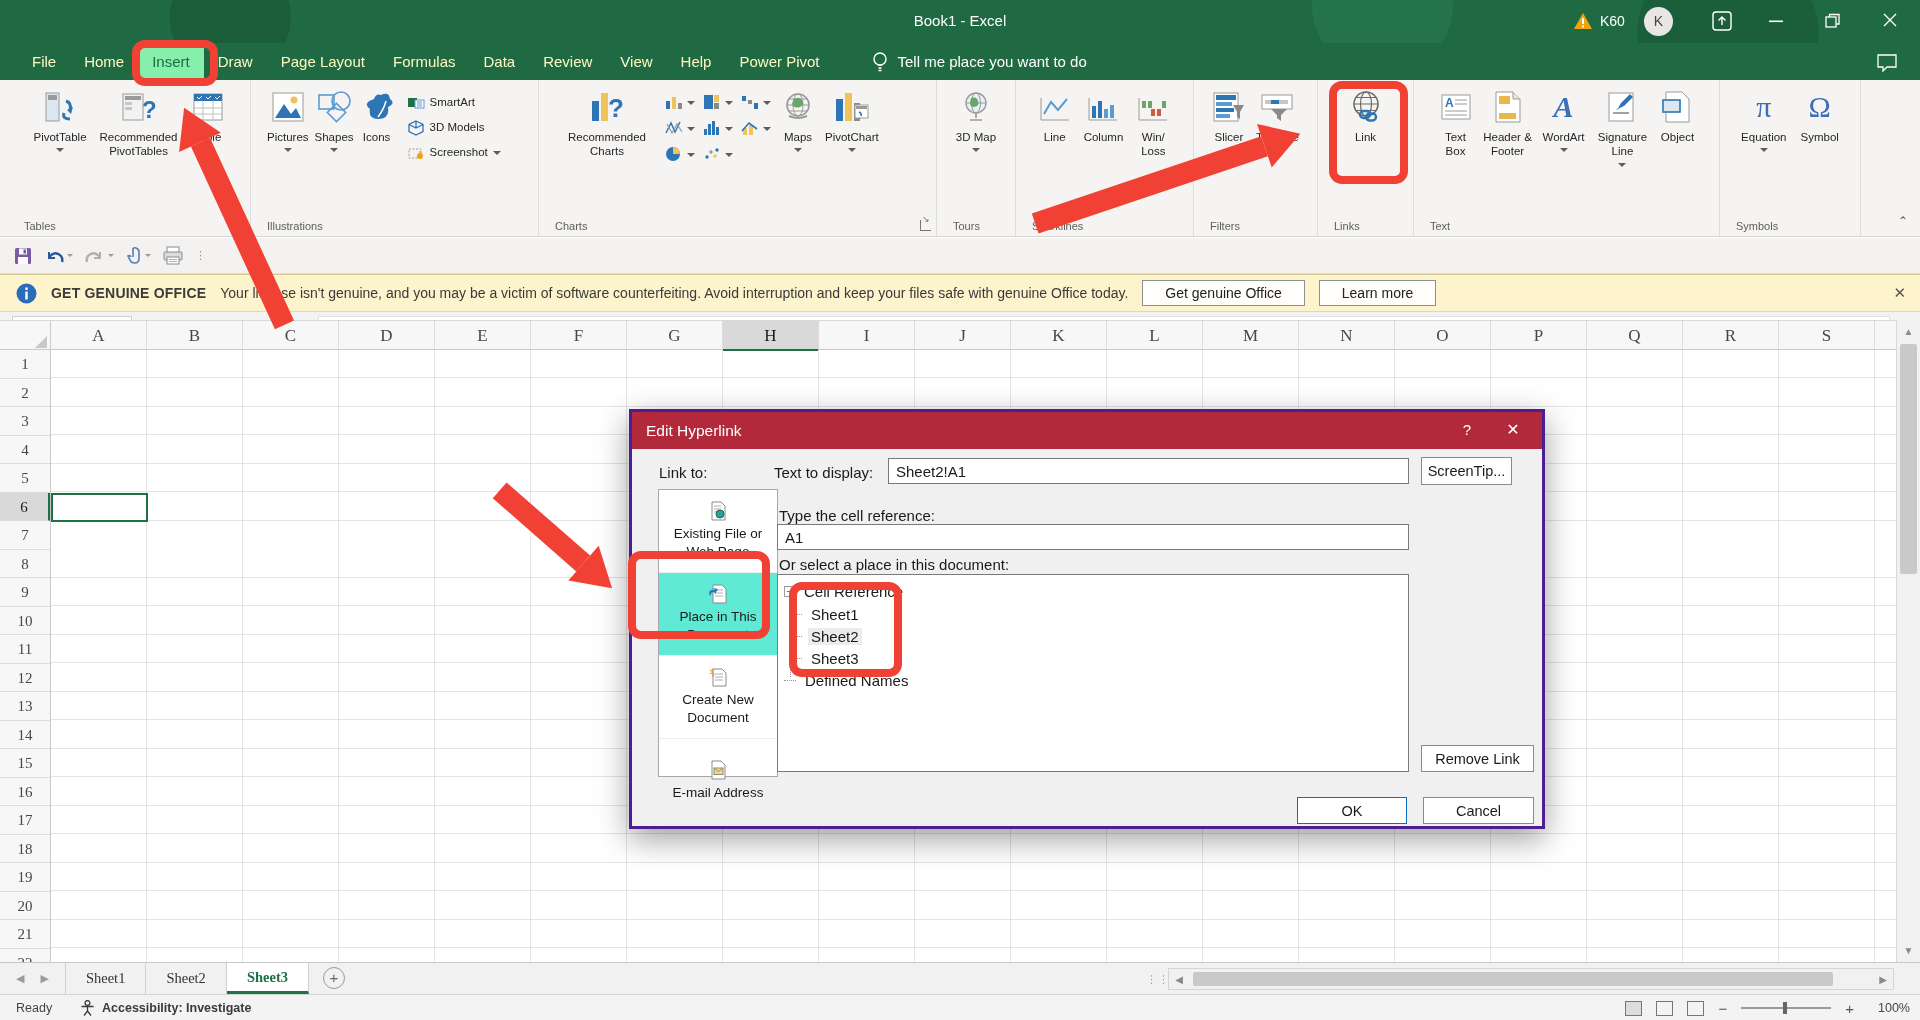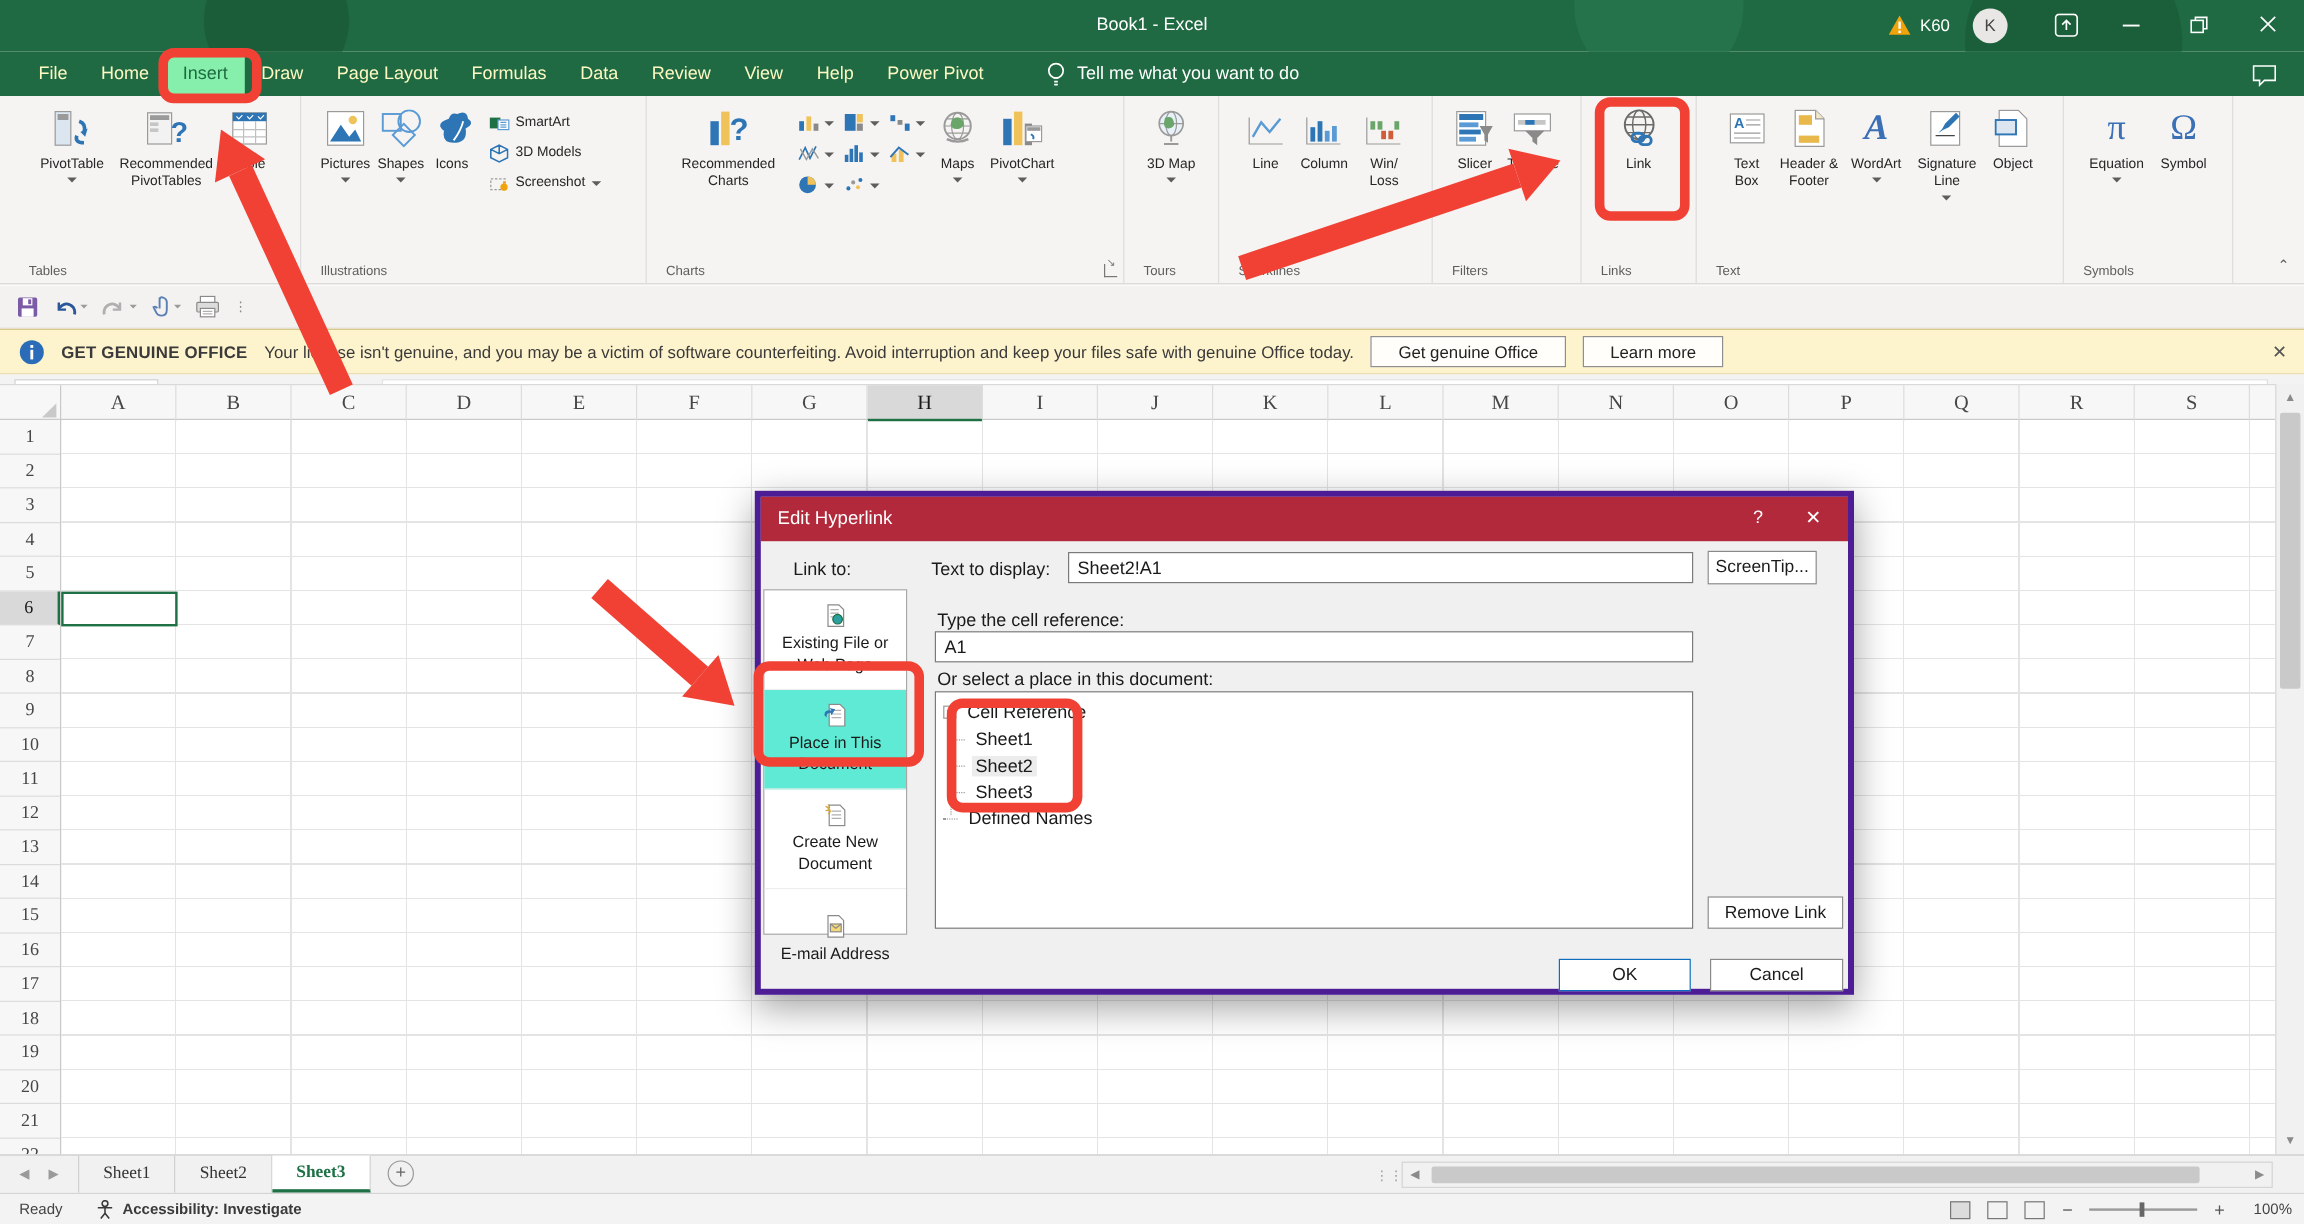--- a/index.html
+++ b/index.html
@@ -104,29 +104,29 @@
   #ready { padding-left:16px; width:80px; }
   #accessibility { display:flex; align-items:center; gap:7px; font-weight:bold; color:#3a3a3a; }
   #sb-right { position:absolute; right:10px; top:0; height:26px; display:flex; align-items:center; gap:14px; }
   .viewico { width:17px; height:15px; border:1px solid #777; display:inline-block; position:relative; cursor:pointer; }
   #zoomtrack { width:90px; height:2px; background:#9a9a9a; position:relative; cursor:pointer; }
   #zoomthumb { position:absolute; left:42px; top:-5px; width:4px; height:12px; background:#666; }
   .zbtn { color:#555; font-size:15px; cursor:pointer; }
   #zoomval { width:42px; text-align:right; }
 
   
-  #dialog { left:629px; top:409px; width:916px; height:420px; background:#f0f0f0; border:5px solid #4c1d95; box-shadow:0 10px 30px rgba(0,0,0,.38); z-index:10; }
+  #dialog { left:629px; top:409px; width:916px; height:420px; background:#f0f0f0; border:3px solid #4c1d95; box-shadow:0 10px 30px rgba(0,0,0,.38); z-index:10; }
   #dlg-title { position:absolute; left:0; top:0; width:100%; height:37px; background:#b1293a; color:#fff; display:flex; align-items:center; padding-left:14px; font-size:15.5px; }
   #dlg-help { position:absolute; right:62px; top:9px; color:#fff; font-size:15px; width:26px; text-align:center; cursor:pointer; }
   #dlg-close { position:absolute; right:14px; top:8px; color:#fff; font-size:16px; width:30px; text-align:center; cursor:pointer; }
   .dlbl { position:absolute; font-size:15px; color:#1a1a1a; }
   .dinput { position:absolute; background:#fff; border:1px solid #7a7a7a; font-size:15px; color:#1a1a1a; display:flex; align-items:center; padding-left:7px; }
   .dbtn { position:absolute; background:#fff; border:1px solid #8a8a8a; font-size:14.5px; color:#1a1a1a; display:flex; align-items:center; justify-content:center; cursor:pointer; }
   .dbtn.default { border:1px solid #0f6cbd; }
-  #dlg-sidebar { position:absolute; left:2px; top:77px; width:120px; height:288px; background:#fff; border:1px solid #a8a8a8; }
+  #dlg-sidebar { position:absolute; left:26px; top:77px; width:120px; height:288px; background:#fff; border:1px solid #a8a8a8; }
   .sbitem { height:83px; display:flex; flex-direction:column; align-items:center; justify-content:center; gap:4px; cursor:pointer; border-bottom:1px solid #eee; }
   .sbitem .slab { font-size:13.5px; color:#1a1a1a; text-align:center; line-height:1.3; padding:0 4px; }
   .sbitem.sel { background:#5eead4; }
   #dlg-tree { position:absolute; left:145px; top:162px; width:632px; height:198px; background:#fff; border:1px solid #7a7a7a; font-size:15px; color:#1a1a1a; }
   .titem { position:absolute; display:flex; align-items:center; gap:6px; }
   .texp { width:11px; height:11px; border:1px solid #9a9a9a; font-size:10px; line-height:9px; text-align:center; color:#444; background:#fff; }
   .tstub { width:12px; border-top:1px dotted #9a9a9a; }
   .titem .tl { padding:0 3px; }
   .titem.hl .tl { background:#ececec; }
   #treeline { position:absolute; left:12px; top:22px; height:80px; border-left:1px dotted #9a9a9a; }
@@ -191,21 +191,21 @@
       <div class="mtab">Help</div>
       <div class="mtab">Power Pivot</div>
     </div>
   <div id="tellme">
     <span>
       <svg width="16" height="22">
           <circle cx="8" cy="8" r="6" fill="none" stroke="#fff" stroke-width="1.4"></circle>
           <path d="M6 14 h4 M6.5 17 h3 M6.5 19.5 h3" stroke="#fff" stroke-width="1.3"></path>
         </svg>
     </span>
-    <span>Tell me what you want to do</span>
+    <span>Tell me place you want to do</span>
   </div>
   <div class="abs" style="left:1876px;top:10px;">
     <svg width="22" height="20">
         <path d="M2 2 h18 v12 h-9 l-4 4 v-4 h-5 z" fill="none" stroke="#fff" stroke-width="1.3"></path>
       </svg>
   </div>
 </div>
 
 <div class="abs" id="ribbon">
 

